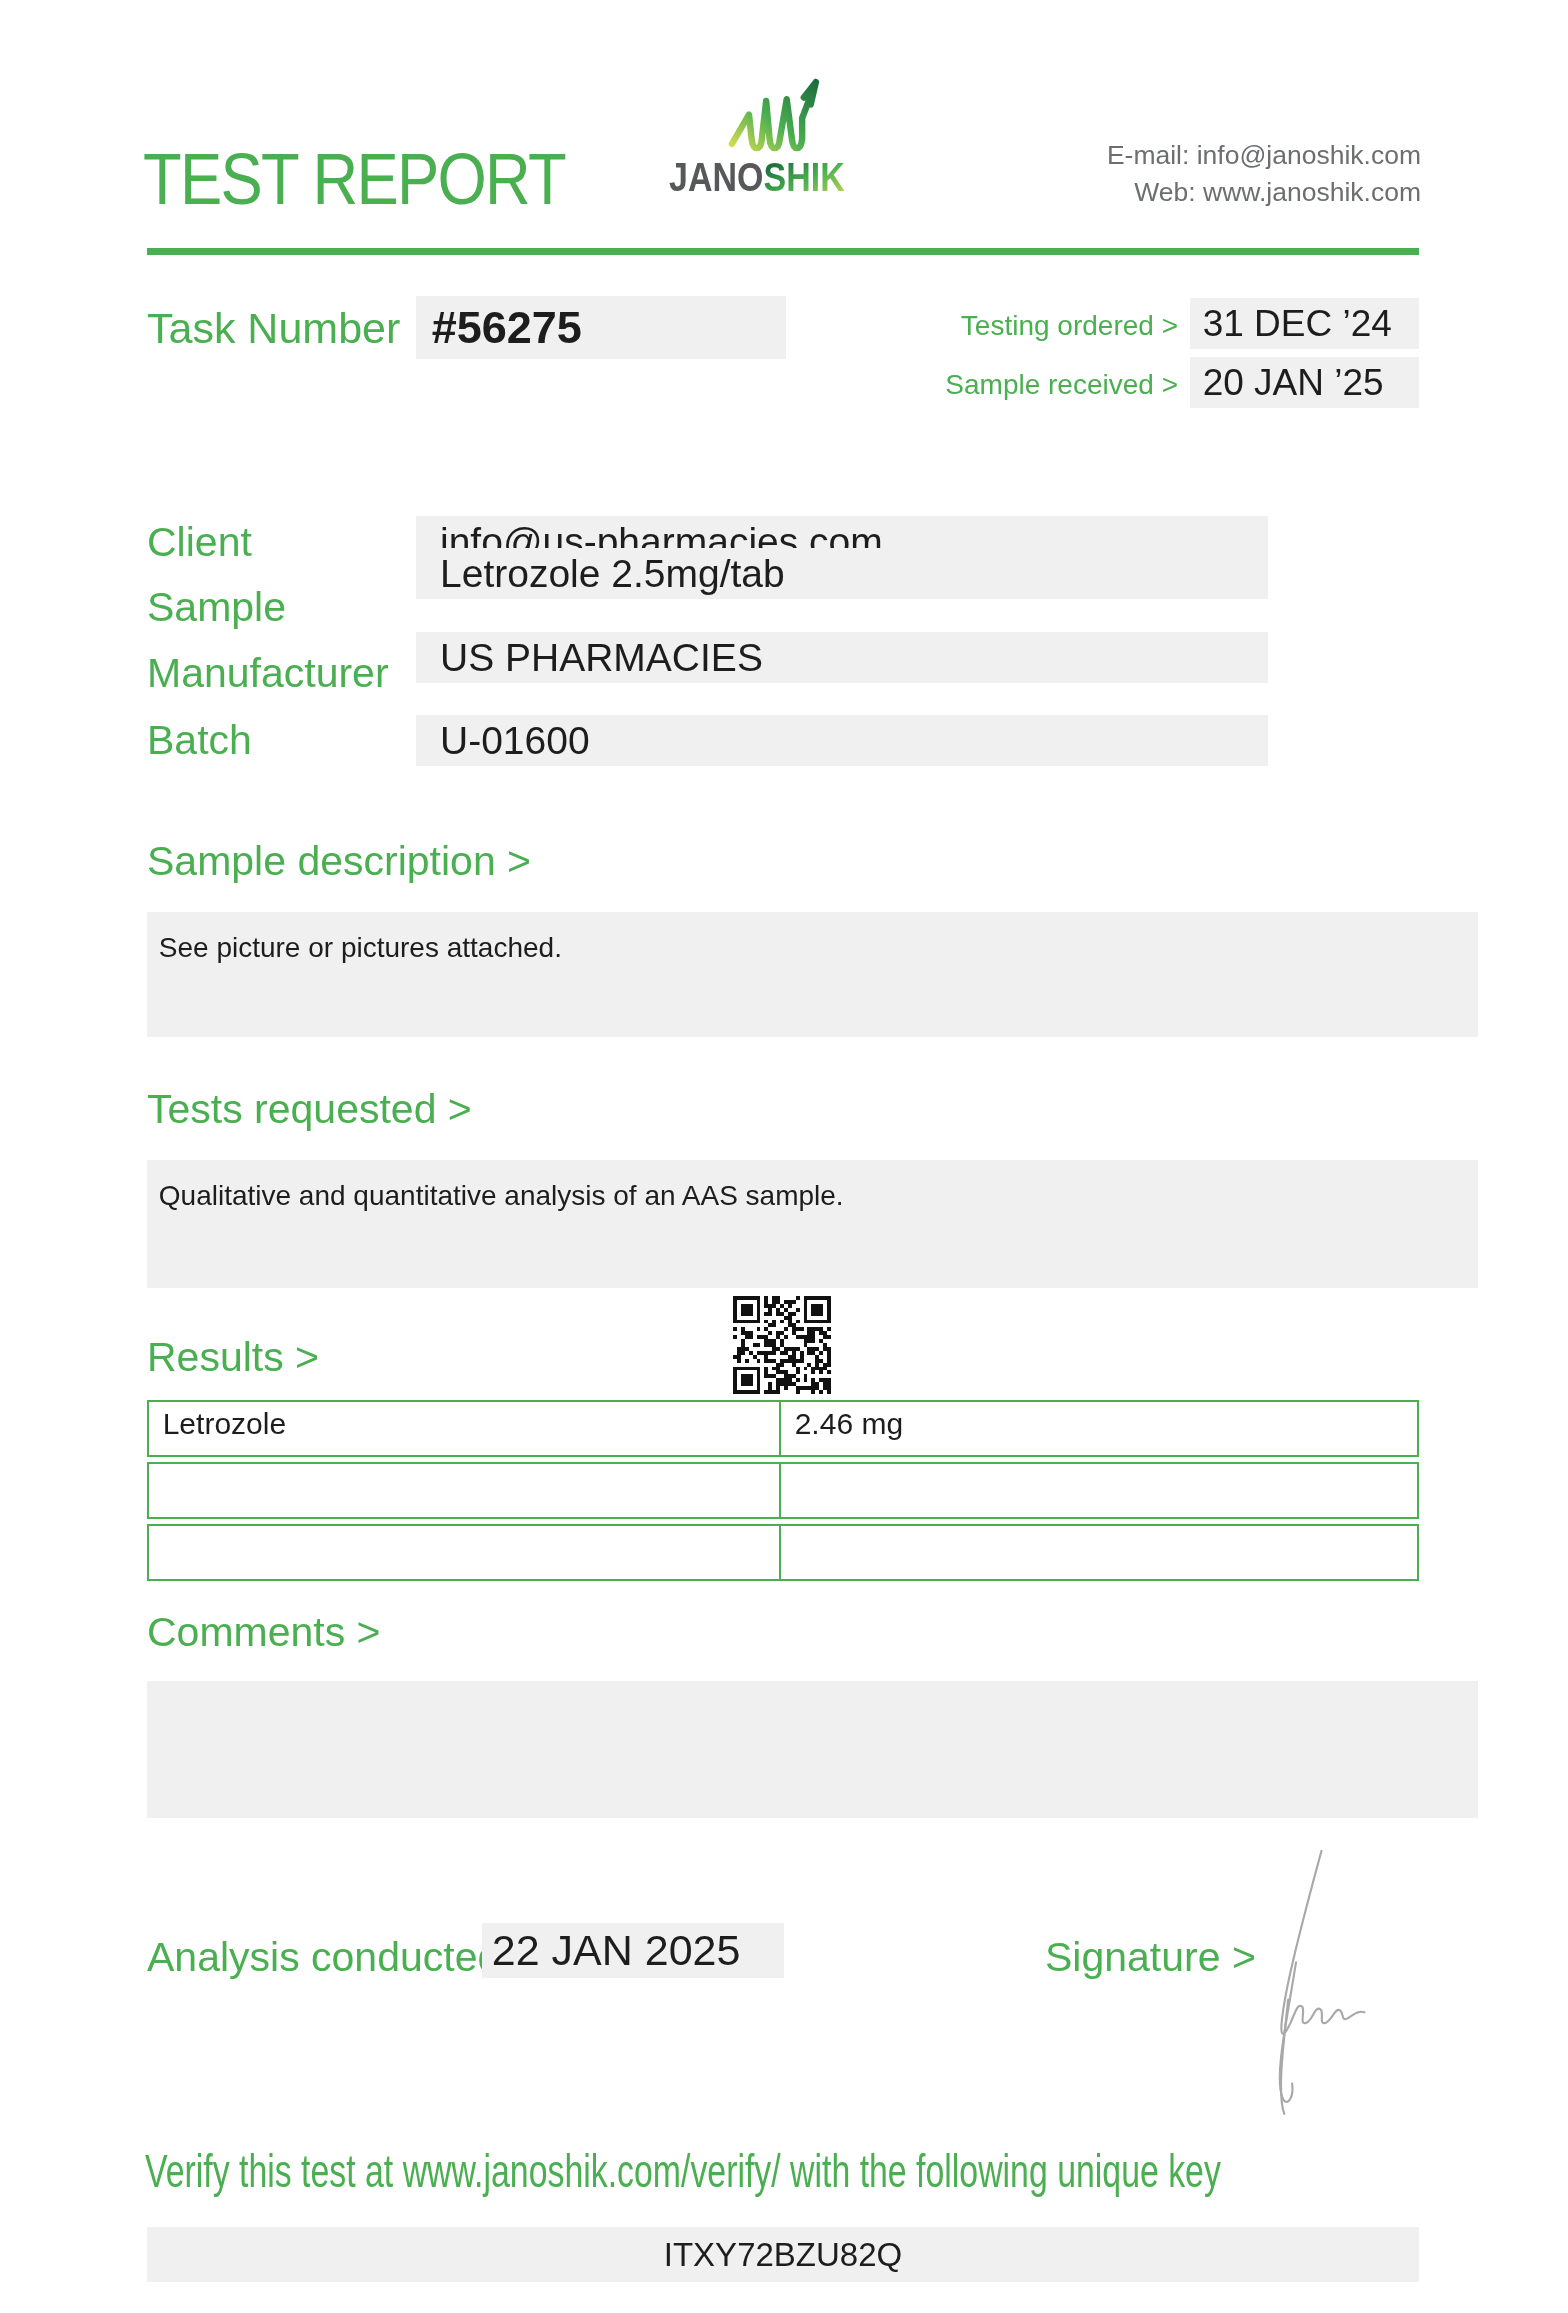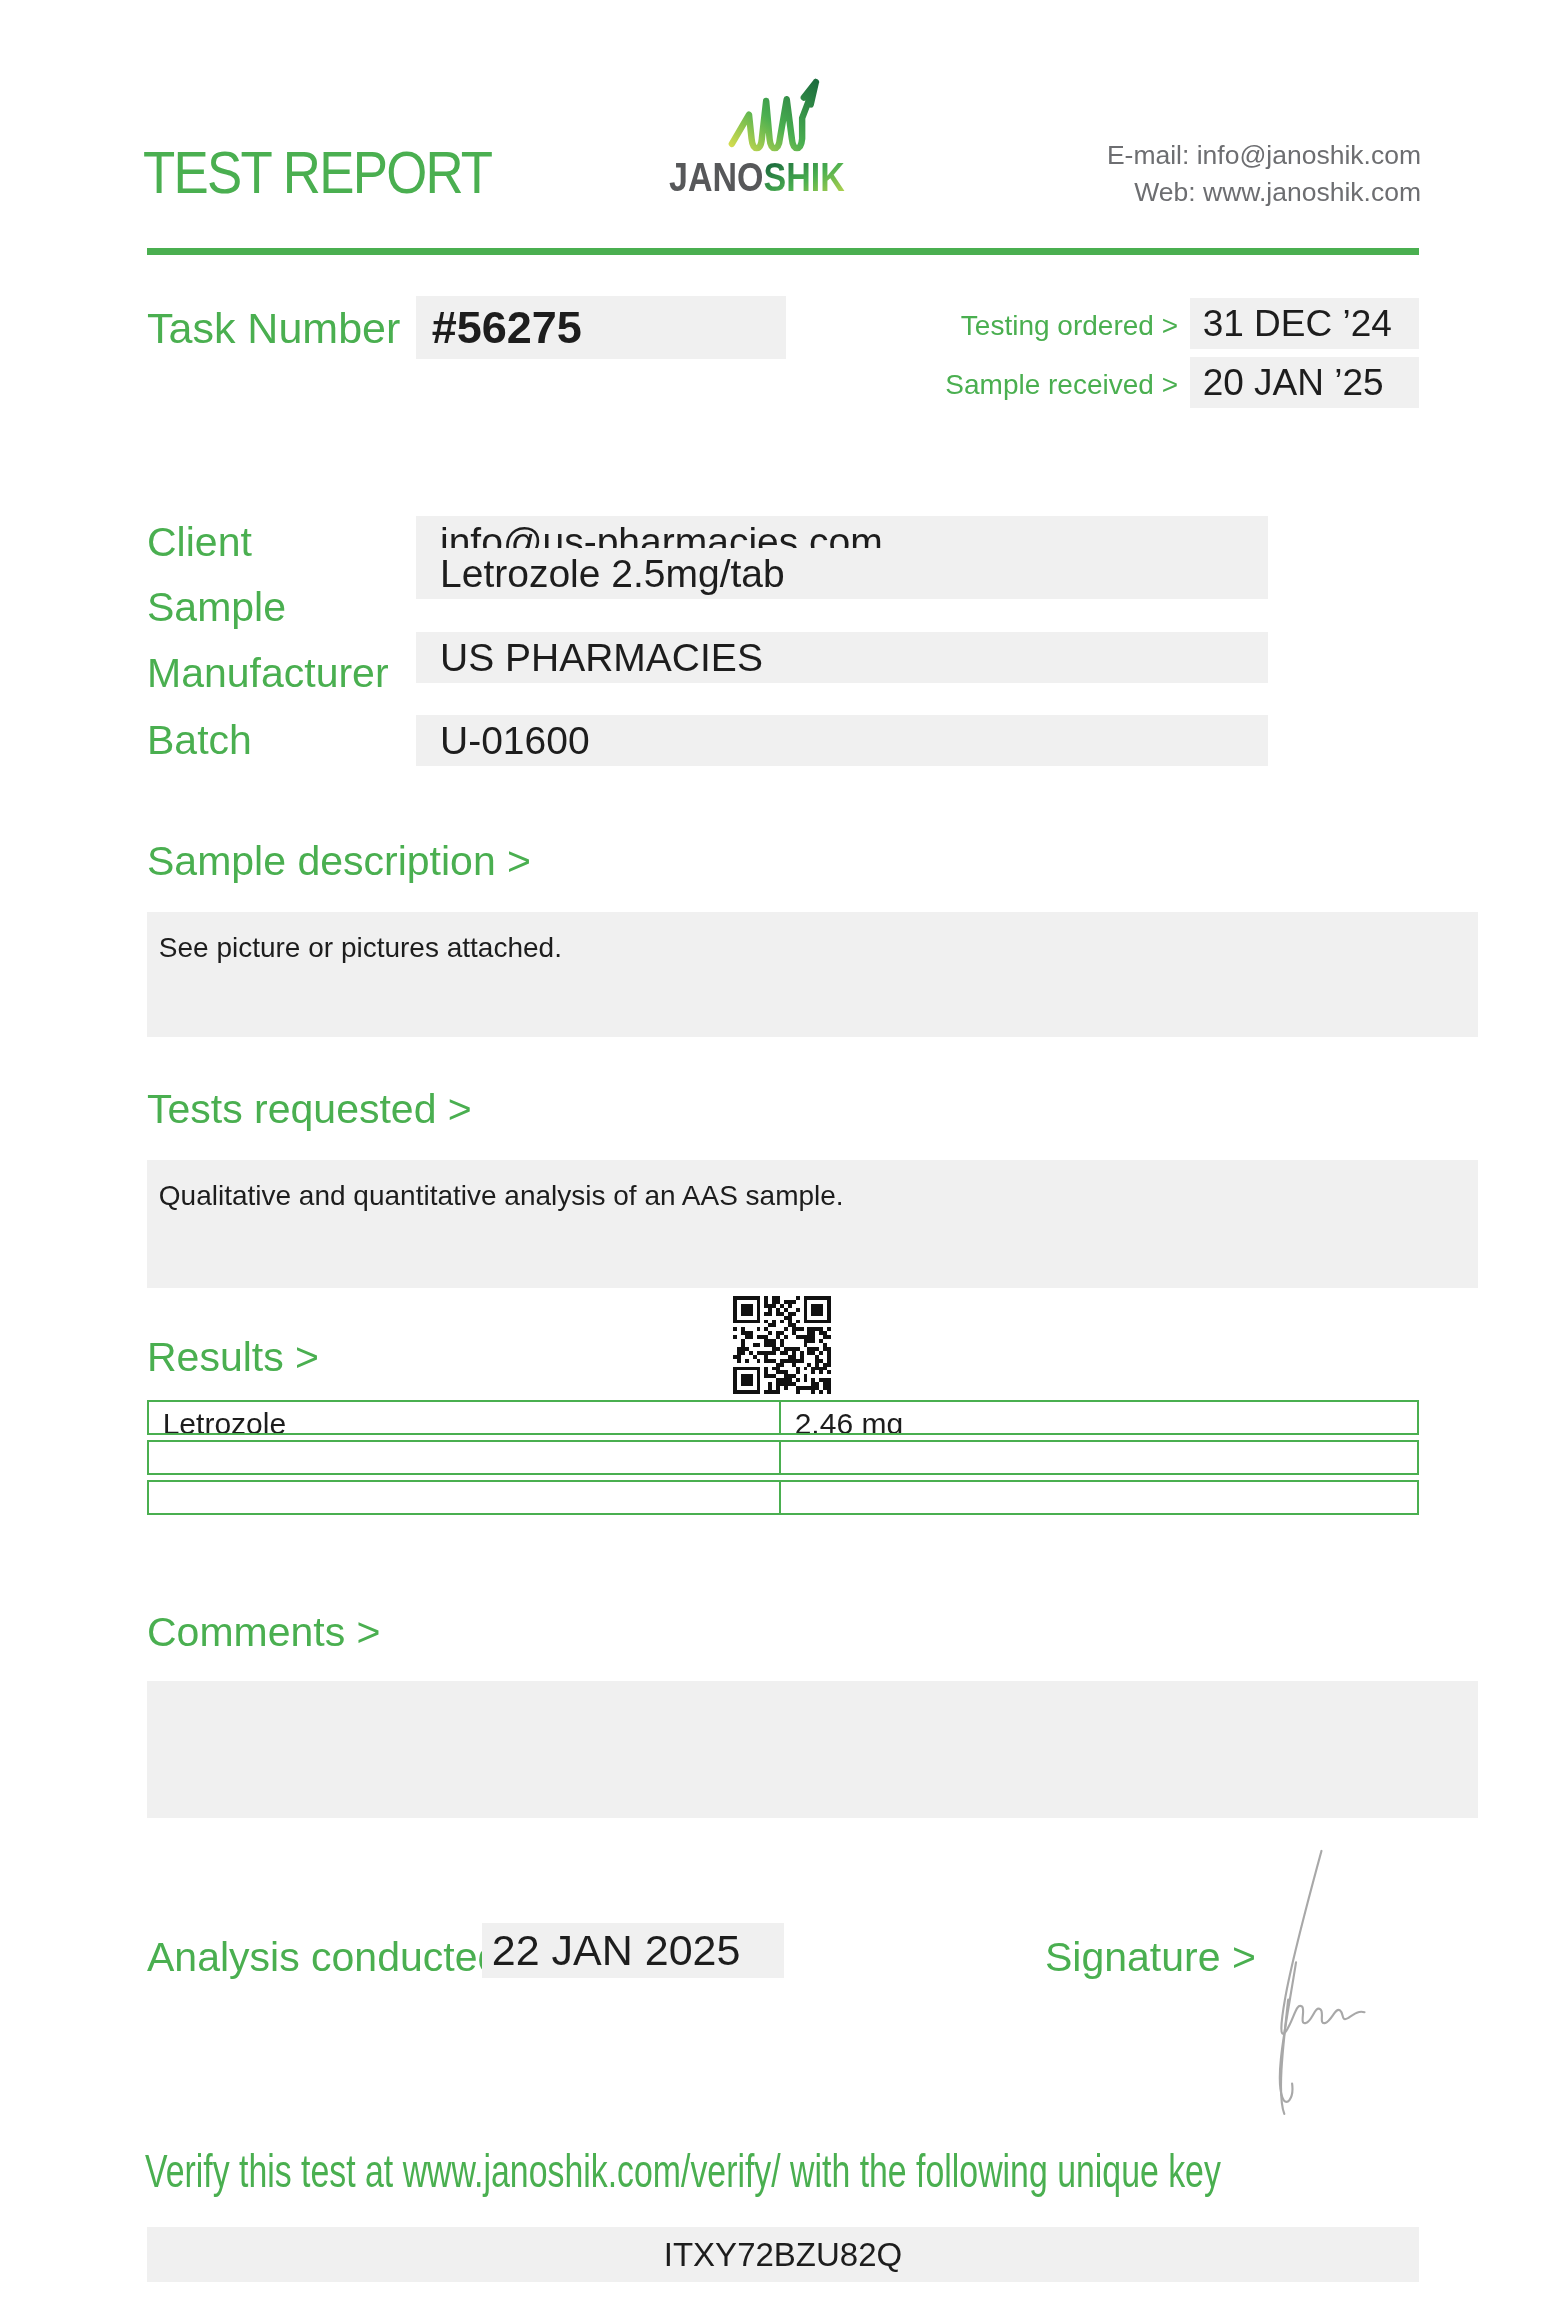--- a/index.html
+++ b/index.html
@@ -13,21 +13,21 @@
     position:relative;width:1568px;height:2313px;background:#fff;overflow:hidden;
     font-family:"Liberation Sans",sans-serif;color:var(--dark);
   }
   .abs{position:absolute;}
   .green{color:var(--green);}
   .cond{display:inline-block;transform:scaleX(.88);transform-origin:left center;white-space:nowrap;}
   .cond72{display:inline-block;transform:scaleX(.72);transform-origin:left center;white-space:nowrap;}
   .cond85{display:inline-block;transform:scaleX(.85);transform-origin:left center;white-space:nowrap;}
 
   
-  .title{left:143px;top:143px;font-size:60px;line-height:1;letter-spacing:-2px;}
+  .title{left:143px;top:143px;font-size:72px;line-height:1;letter-spacing:-2px;}
   .logo{left:655px;top:65px;width:235px;text-align:center;}
   .logo svg{display:block;margin:0 auto;width:120px;height:90px;}
   .logo-text{font-size:40px;font-weight:bold;line-height:1;margin-top:2px;}
   .logo-gray{color:#57585a;}
   .logo-green{
     background:linear-gradient(155deg,#1d6e3e 15%,#4aaf50 55%,#c9d94e 100%);
     -webkit-background-clip:text;background-clip:text;color:transparent;
   }
   .contact{right:147px;top:137px;text-align:right;color:var(--gray);font-size:26.5px;line-height:37px;}
   .divider{left:147px;width:1272px;top:248px;height:6.9px;background:var(--green);}
@@ -55,21 +55,21 @@
   .gray-panel{left:147px;width:1331px;background:var(--box);box-sizing:border-box;
               font-size:28px;line-height:35px;padding:17.6px 11.8px;}
   .panel-desc{top:912px;height:125px;}
   .panel-tests{top:1160px;height:128px;}
   .panel-comments{top:1681px;height:137px;}
 
   .qr{left:733px;top:1296px;width:98px;height:98px;}
 
   
   .results-table{left:147px;top:1400px;width:1272px;}
-  .r-row{display:flex;border:2.9px solid var(--green);height:35px;margin-bottom:4.9px;
+  .r-row{display:flex;border:2.9px solid var(--green);height:57px;margin-bottom:4.9px;
          box-sizing:border-box;background:#fff;}
   .r-cell{font-size:30px;line-height:44px;padding-left:13.7px;box-sizing:border-box;overflow:hidden;}
   .r-c1{width:632px;border-right:2.9px solid var(--green);}
   .r-c2{flex:1;}
 
   
   .analysis-label{left:147px;top:1933px;font-size:41px;line-height:49px;}
   .analysis-box{left:482px;top:1923px;width:302px;height:55px;background:var(--box);
                 font-size:43px;line-height:55px;padding-left:9.8px;box-sizing:border-box;}
   .signature-label{left:1045px;top:1933px;font-size:41px;line-height:49px;}

